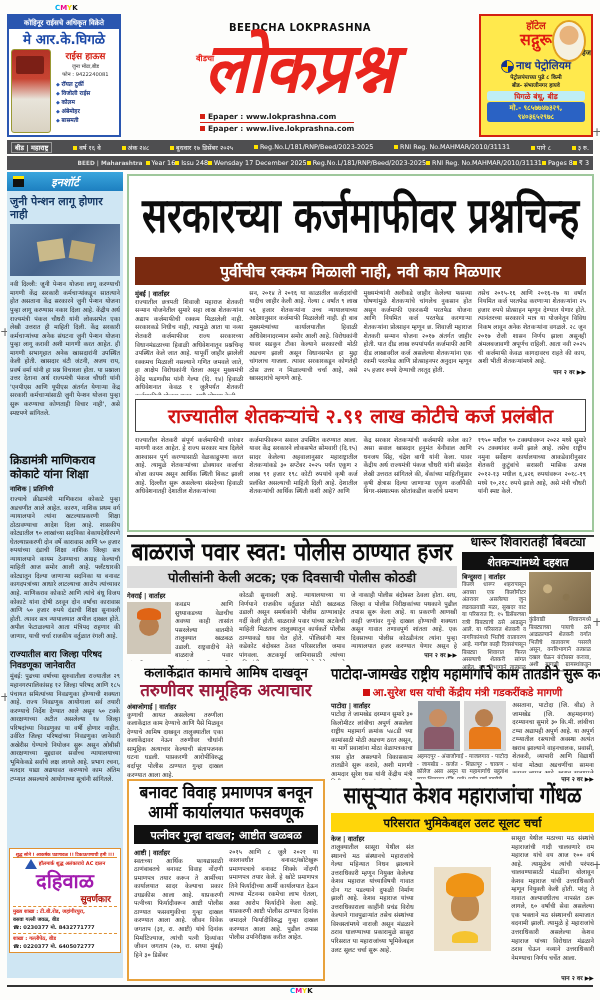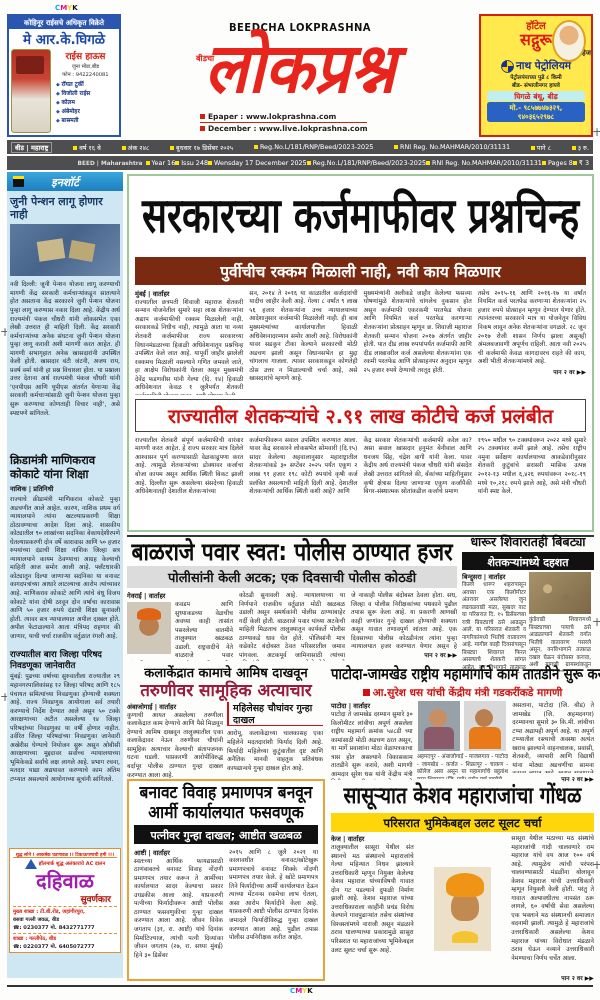--- a/index.html
+++ b/index.html
@@ -151,21 +151,21 @@
       </ul>
     </div>
   </div>
 </div>
 
 <div class="abs tagline">BEEDCHA LOKPRASHNA</div>
 <div class="abs mastpre">बीडचा</div>
 <div class="abs mast">लोकप्रश्न</div>
 <div class="abs" style="left:200px;top:111px;">
   <div class="eline"><span class="sq"></span><span>Epaper : www.lokprashna.com</span></div>
-  <div class="eline" style="border-top:1px solid #d42013;"><span class="sq"></span><span>December : www.live.lokprashna.com</span></div>
+  <div class="eline" style="border-top:1px solid #d42013;"><span class="sq"></span><span>Epaper : www.live.lokprashna.com</span></div>
 </div>
 
 <div class="abs adR">
   <div class="saint"></div>
   <div class="h1">हॉटेल</div>
   <div class="h2">सद्गुरू</div>
   <div class="h3" style="text-align:right;padding-left:4px;">प्युअर व्हेज</div>
   <div class="brand"><span class="bplogo"></span><span>नाथ पेट्रोलियम</span></div>
   <div class="l3">पेट्रोलपंपाच्या पुढे ८ किमी</div>
   <div class="l3">बीड- संभाजीनगर हायवे</div>
@@ -272,25 +272,20 @@
 </div>
 
 <div class="abs atro">
   <div class="h1">कलाकेंद्रात कामाचे आमिष दाखवून</div>
   <div class="h2">तरुणीवर सामूहिक अत्याचार</div>
   <div class="flex">
     <div style="width:96px;">
         <div class="byline">अंबाजोगाई | वार्ताहर</div>
         <div class="small6" style="height:72px;overflow:hidden;">कुणाची आयत असलेल्या तरुणीला कलाकेंद्रात काम देण्याचे आणि पैसे मिळवून देण्याचे आमिष दाखवून तालुक्यातील एका कलाकेंद्रावर नेऊन तरुणीवर चौघांनी सामूहिक अत्याचार केल्याची संतापजनक घटना घडली. याप्रकरणी आरोपींविरुद्ध बर्दापूर पोलीस ठाण्यात गुन्हा दाखल करण्यात आला आहे.</div>
       </div>
-    <div style="width:96px;">
-        <div class="boxh">महिलेसह चौघांवर गुन्हा दाखल</div>
-        <div class="small6" style="height:48px;overflow:hidden;">आरोपू, कलाकेंद्राच्या चालकासह एका महिलेने मदतदारांशी फिर्याद दिली आहे. फिर्यादी महिलेच्या कुटुंबातील दृष्ट आणि अनैतिक मानवी वाहतूक प्रतिबंधक कायद्यान्वये गुन्हा दाखल होत आहे.</div>
-        <div class="more">पान २ वर ▶▶</div>
-      </div>
   </div>
 </div>
 
 <div class="abs hwy">
   <div class="h">पाटोदा-जामखेड राष्ट्रीय महामार्गाचे काम तातडीने सुरू करा</div>
   <div class="sh"><span class="sq"></span><span>आ.सुरेश धस यांची केंद्रीय मंत्री गडकरींकडे मागणी</span></div>
   <div class="flex">
     <div style="width:82px;">
         <div class="byline">पाटोदा | वार्ताहर</div>
         <div class="small6" style="height:70px;overflow:hidden;">पाटोदा ते जामखेड दरम्यान सुमारे ३० किलोमीटर लांबीचा अपूर्ण असलेला राष्ट्रीय महामार्ग क्रमांक ५४८डी च्या कामांसाठी मोठी अडचण ठरत असून, या मार्गे प्रवाशांना मोठा वेळापत्रकाचा त्रास होत असल्याने विकासकाम तातडीने सुरू करावे, अशी मागणी आमदार सुरेश धस यांनी केंद्रीय मंत्री नितीन गडकरी यांच्याकडे पत्राद्वारे केली आहे. राष्ट्रीय महामार्ग क्रमांक ५४८डी हा</div>

